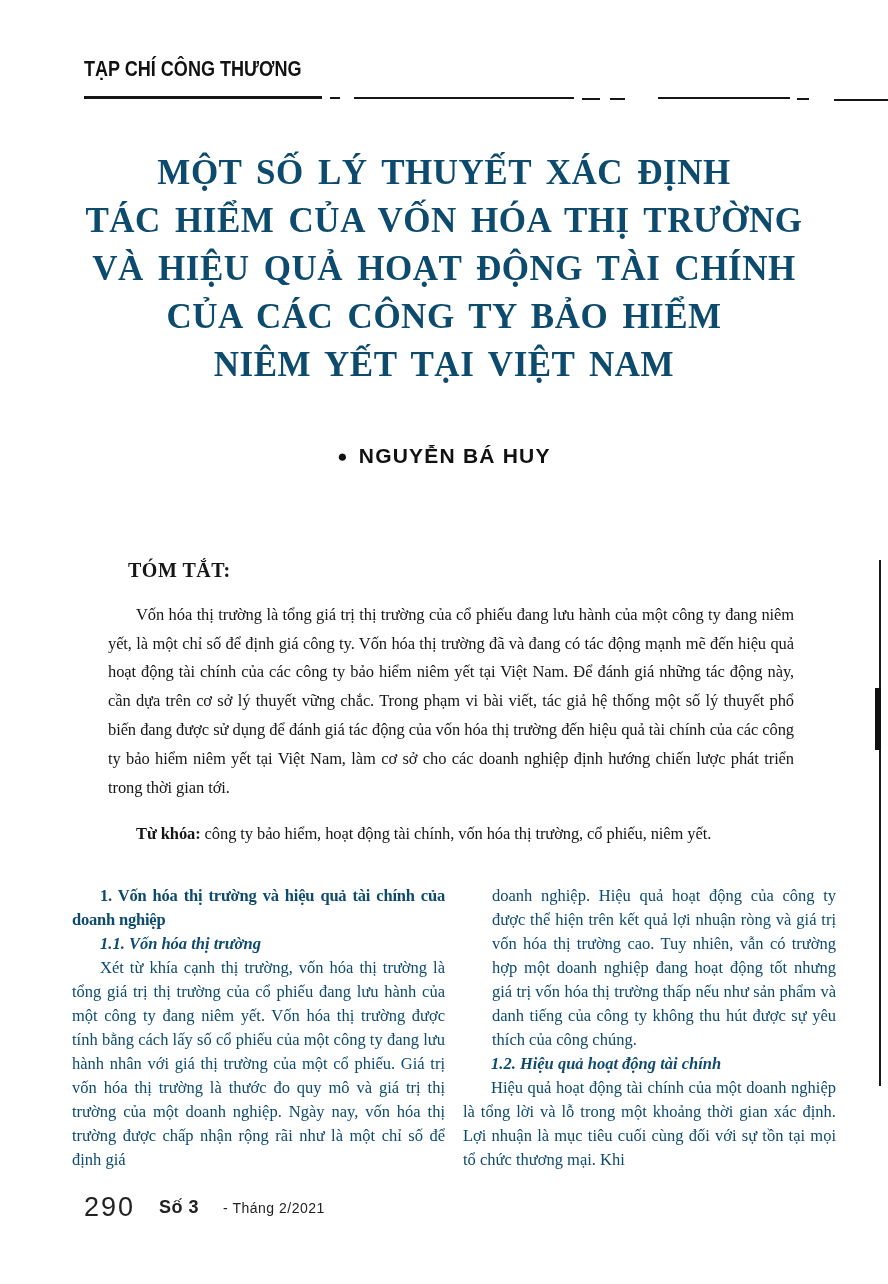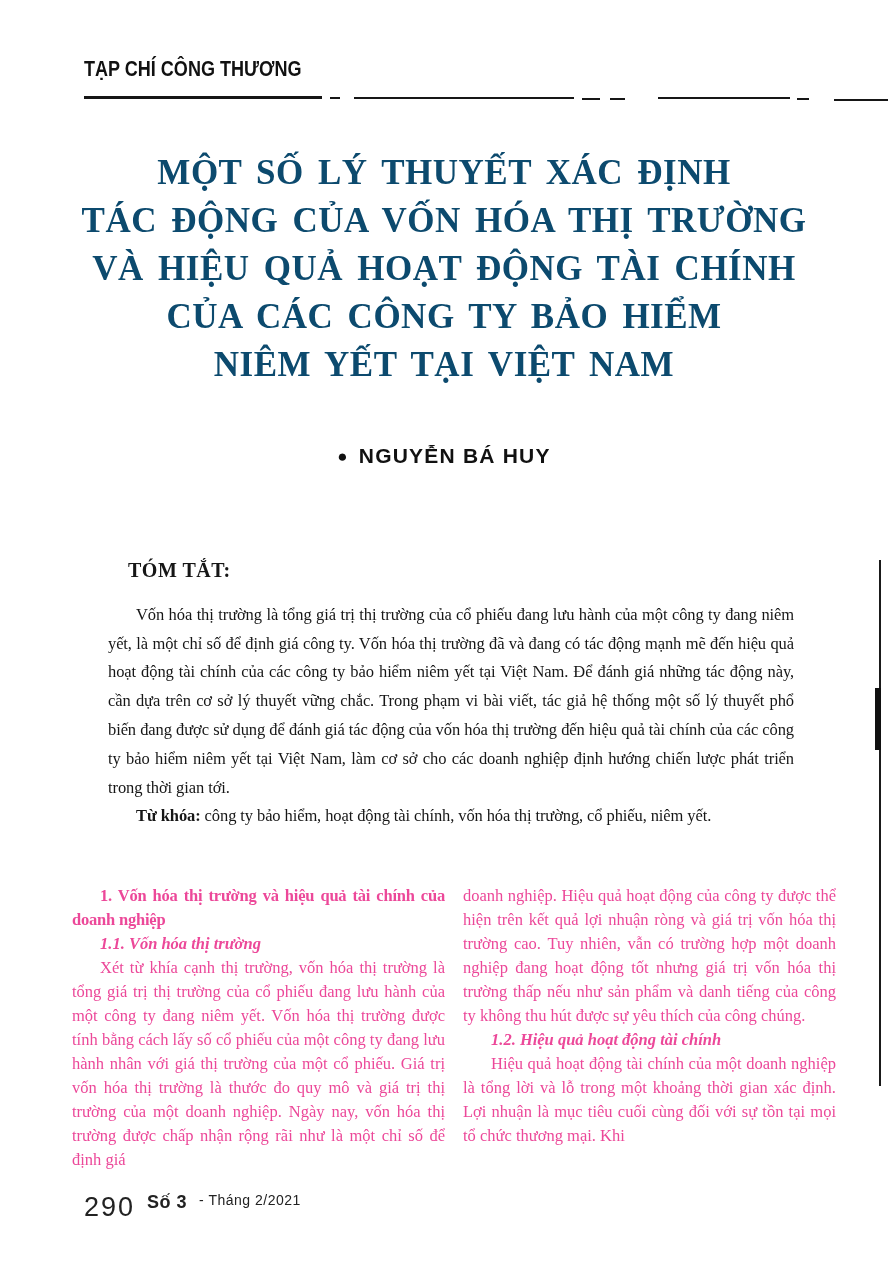--- a/index.html
+++ b/index.html
@@ -53,40 +53,40 @@
   .abstract {
     position:absolute; left:108px; top:556px; width:686px;
     font-size:16.5px; line-height:28.8px; letter-spacing:-0.1px;
     text-align:justify; color:#161616;
   }
   .abstract-heading {
     font-weight:700; font-size:20px; letter-spacing:0.5px;
     margin-left:20px; margin-bottom:16px;
   }
   .abstract-body { text-indent:28px; }
-  .keywords { text-indent:28px; }
+  .keywords { text-indent:28px;margin-top:18px; }
   .keywords .kw-label { font-weight:700; }
 
   
   .columns {
     position:absolute; left:72px; top:884px; width:764px;
     display:flex; gap:18px;
     font-size:16.5px; line-height:24px;
-    text-align:justify; color:#ec4899;
+    text-align:justify; color:#0c4a6e;
   }
   .col { width:380px; }
   .sec-heading { font-weight:700; text-indent:28px; letter-spacing:-0.2px; }
   .sub-heading { font-weight:700; font-style:italic; text-indent:28px; }
   .para { text-indent:28px; }
-  .para-cont { text-indent:0; }
+  .para-cont { text-indent:0;margin-left:29px; }
 
   
   .footer {
     position:absolute; left:84px; top:1192px;
-    display:flex; align-items:flex-start; gap:12px;
+    display:flex; align-items:center; gap:24px;
     font-family:"Liberation Sans", sans-serif; color:#222;
   }
   .page-number { font-size:27px; font-weight:400; letter-spacing:2px; }
   .issue { font-size:18px; font-weight:700; letter-spacing:0.5px; }
   .issue-date { font-size:14px; font-weight:400; letter-spacing:0.5px; }
 
   
   .scan-line  { position:absolute; left:879px; top:560px; width:2px; height:526px; background:#1a1a1a; }
   .scan-blob  { position:absolute; left:875px; top:688px; width:6px; height:62px; background:#111; }
 </style>
@@ -100,21 +100,21 @@
   <div class="rule rule-a2"></div>
   <div class="rule rule-b"></div>
   <div class="rule rule-b2"></div>
   <div class="rule rule-b3"></div>
   <div class="rule rule-c"></div>
   <div class="rule rule-c2"></div>
   <div class="rule rule-d"></div>
 
   <div class="title">
     <div>MỘT SỐ LÝ THUYẾT XÁC ĐỊNH</div>
-    <div>TÁC ĐỘNG CỦA VỐN HÓA THỊ TRƯỜNG</div>
+    <div>TÁC HIỂM CỦA VỐN HÓA THỊ TRƯỜNG</div>
     <div>VÀ HIỆU QUẢ HOẠT ĐỘNG TÀI CHÍNH</div>
     <div>CỦA CÁC CÔNG TY BẢO HIỂM</div>
     <div>NIÊM YẾT TẠI VIỆT NAM</div>
   </div>
 
   <div class="author-row">
     <span class="author-bullet">●</span>
     <span>NGUYỄN BÁ HUY</span>
   </div>
 

